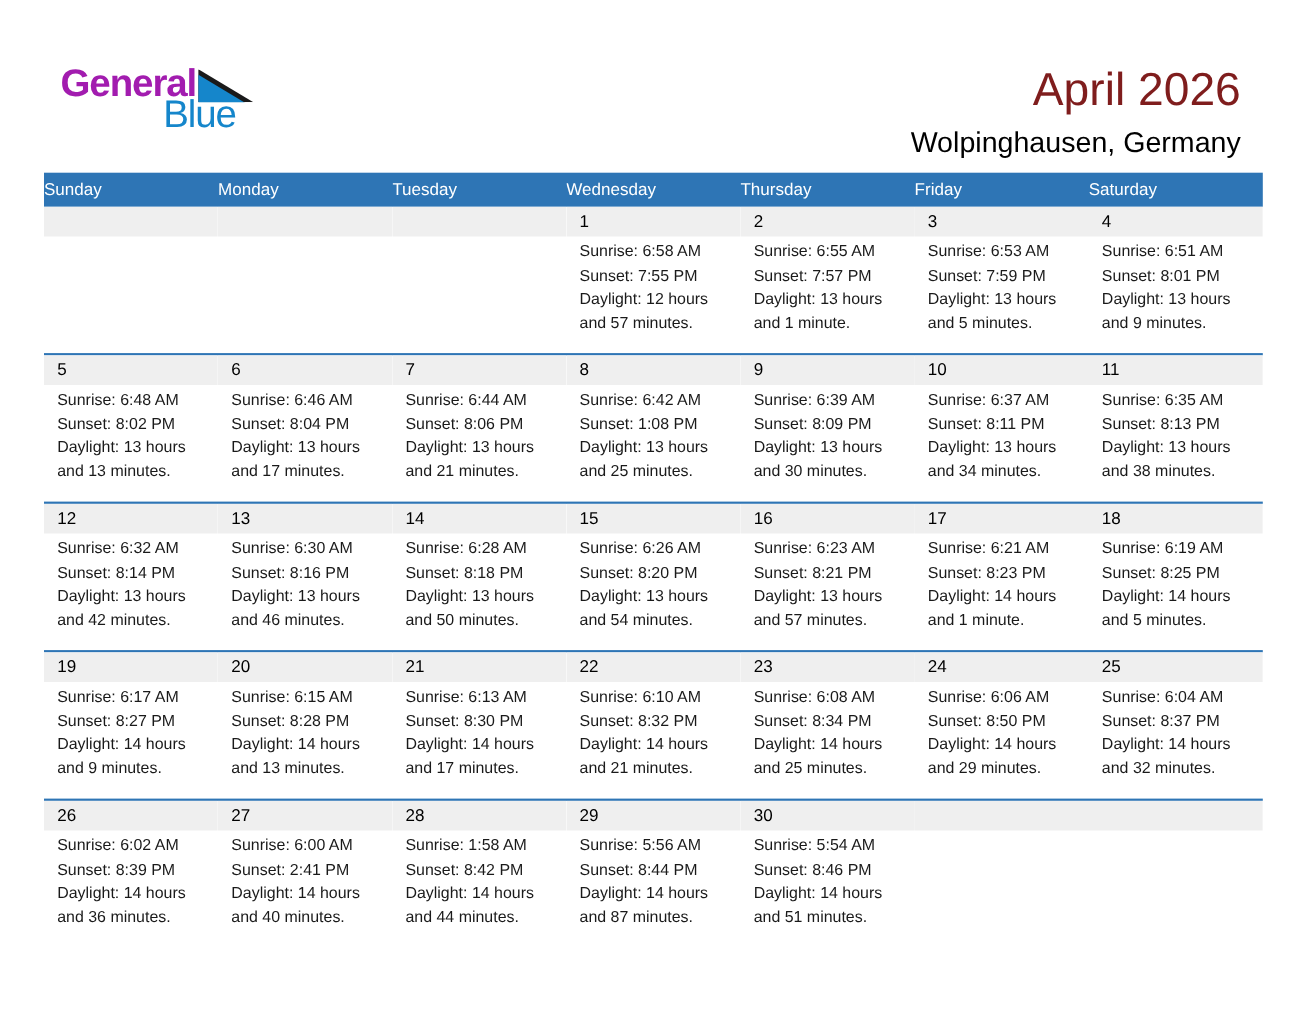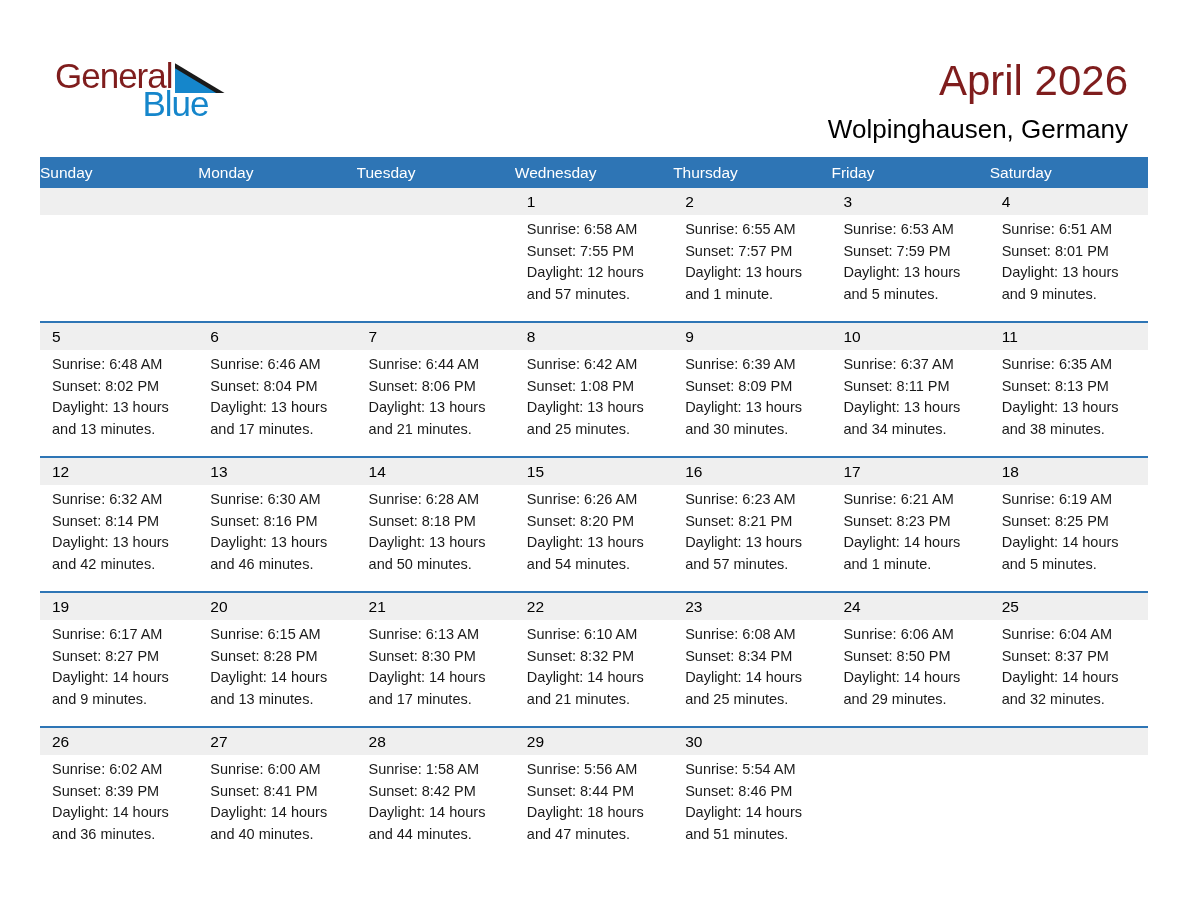--- a/index.html
+++ b/index.html
@@ -10,22 +10,22 @@
     position: relative;
     color: #000;
     overflow: hidden;
   }
   .page { position: absolute; inset: 0; background: #fff; }
 
   
   .logo { position: absolute; left: 55px; top: 58px; display: inline-block; }
   .logo-row1 { display: flex; align-items: flex-end; }
   .logo-general {
-    font-size: 35px; line-height: 1; color: #7f1d1d;
-    letter-spacing: -1px; font-weight: 400;
+    font-size: 35px; line-height: 1; color: #a21caf;
+    letter-spacing: -1px; font-weight: 700;
   }
   .logo-triangle {
     position: relative; display: inline-block;
     width: 50px; height: 30px; margin-left: 2px; overflow: hidden;
   }
   .tri-black, .tri-blue {
     position: absolute; left: 0; top: 0; width: 100%; height: 100%;
     clip-path: polygon(0 0, 100% 100%, 0 100%);
   }
   .tri-black { background: #1a1a1a; }
@@ -328,38 +328,38 @@
             <div class="day-info">
               <div class="info-line">Sunrise: 6:02 AM</div>
               <div class="info-line">Sunset: 8:39 PM</div>
               <div class="info-daylight">Daylight: 14 hours and 36 minutes.</div>
             </div>
           </div>
           <div class="day-cell">
             <div class="day-strip">27</div>
             <div class="day-info">
               <div class="info-line">Sunrise: 6:00 AM</div>
-              <div class="info-line">Sunset: 8:41 PM</div>
+              <div class="info-line">Sunset: 2:41 PM</div>
               <div class="info-daylight">Daylight: 14 hours and 40 minutes.</div>
             </div>
           </div>
           <div class="day-cell">
             <div class="day-strip">28</div>
             <div class="day-info">
               <div class="info-line">Sunrise: 1:58 AM</div>
               <div class="info-line">Sunset: 8:42 PM</div>
               <div class="info-daylight">Daylight: 14 hours and 44 minutes.</div>
             </div>
           </div>
           <div class="day-cell">
             <div class="day-strip">29</div>
             <div class="day-info">
               <div class="info-line">Sunrise: 5:56 AM</div>
               <div class="info-line">Sunset: 8:44 PM</div>
-              <div class="info-daylight">Daylight: 18 hours and 47 minutes.</div>
+              <div class="info-daylight">Daylight: 14 hours and 87 minutes.</div>
             </div>
           </div>
           <div class="day-cell">
             <div class="day-strip">30</div>
             <div class="day-info">
               <div class="info-line">Sunrise: 5:54 AM</div>
               <div class="info-line">Sunset: 8:46 PM</div>
               <div class="info-daylight">Daylight: 14 hours and 51 minutes.</div>
             </div>
           </div>

